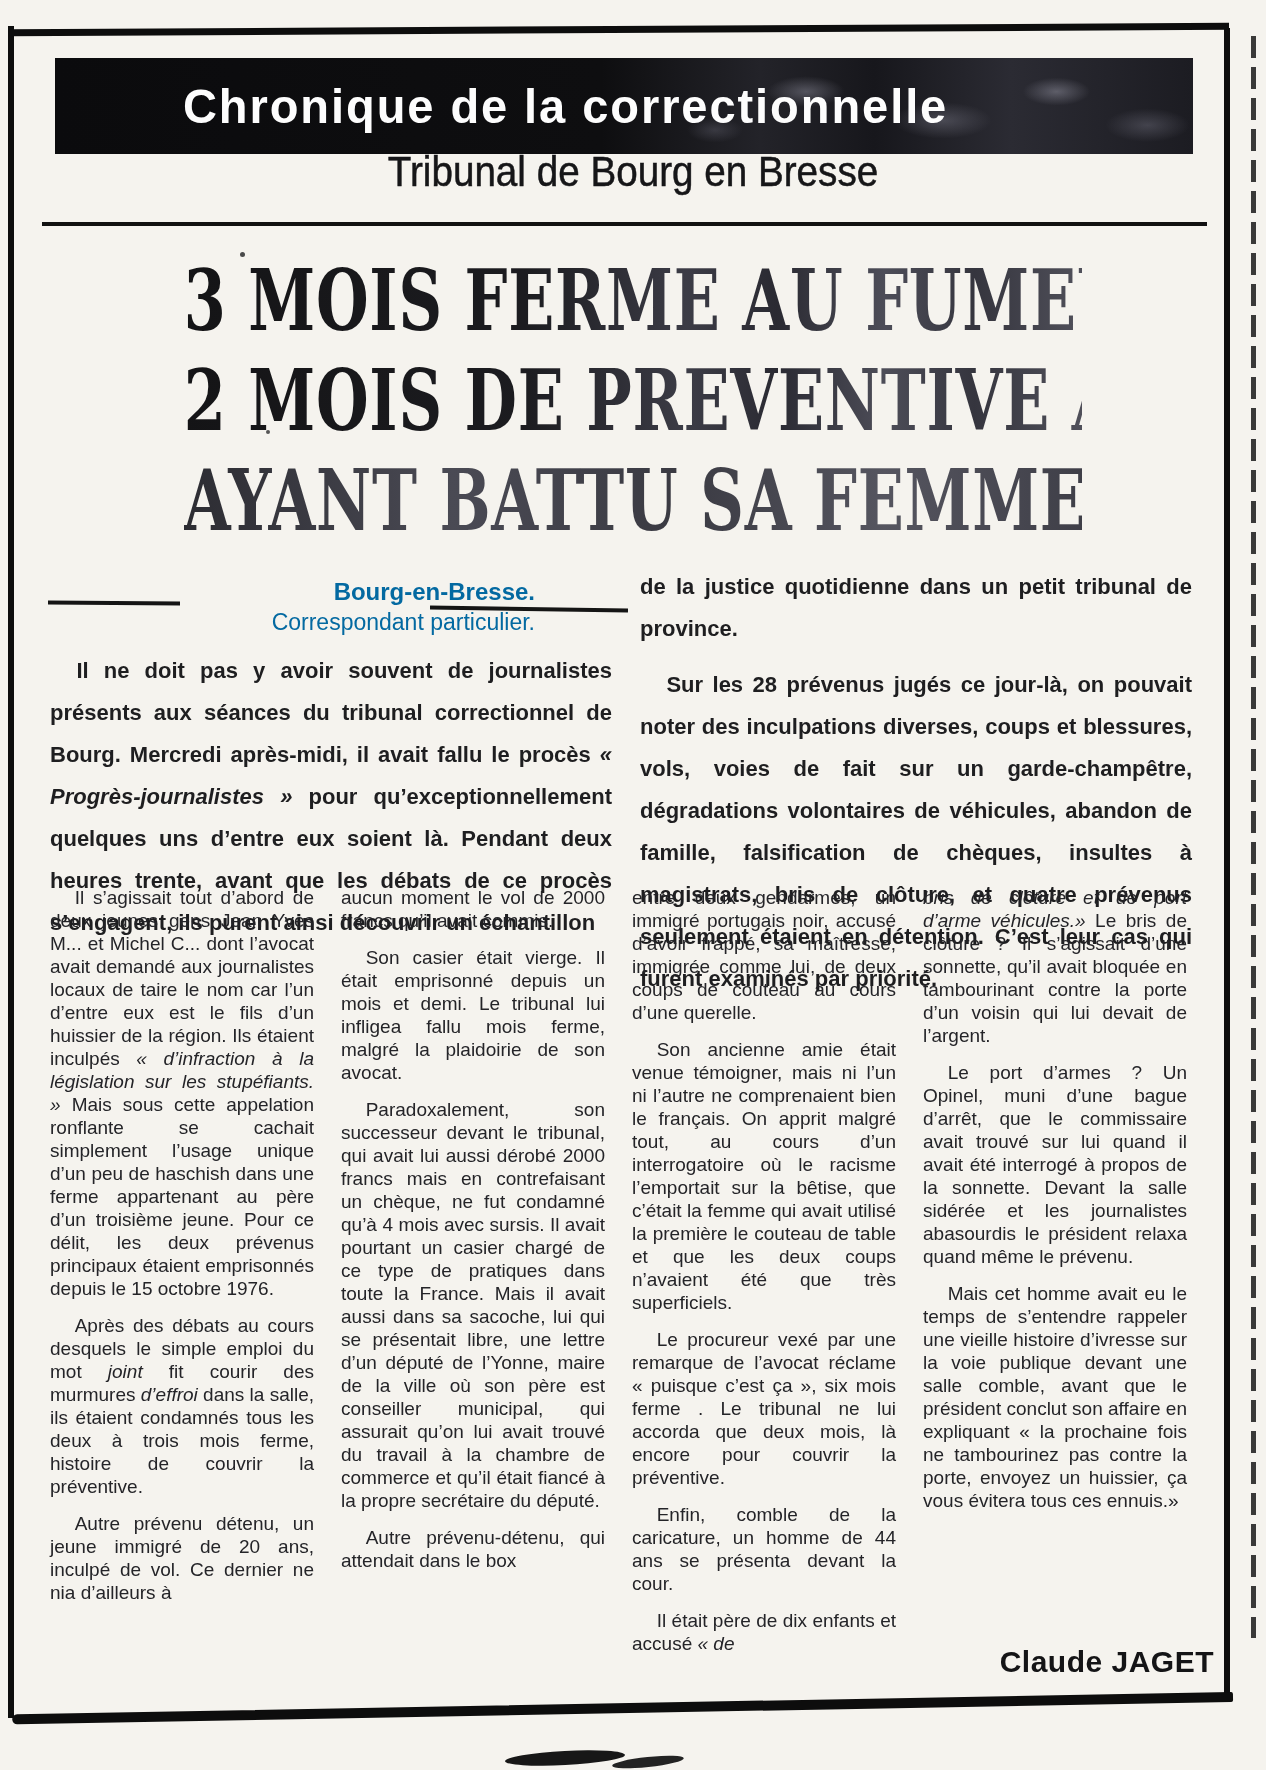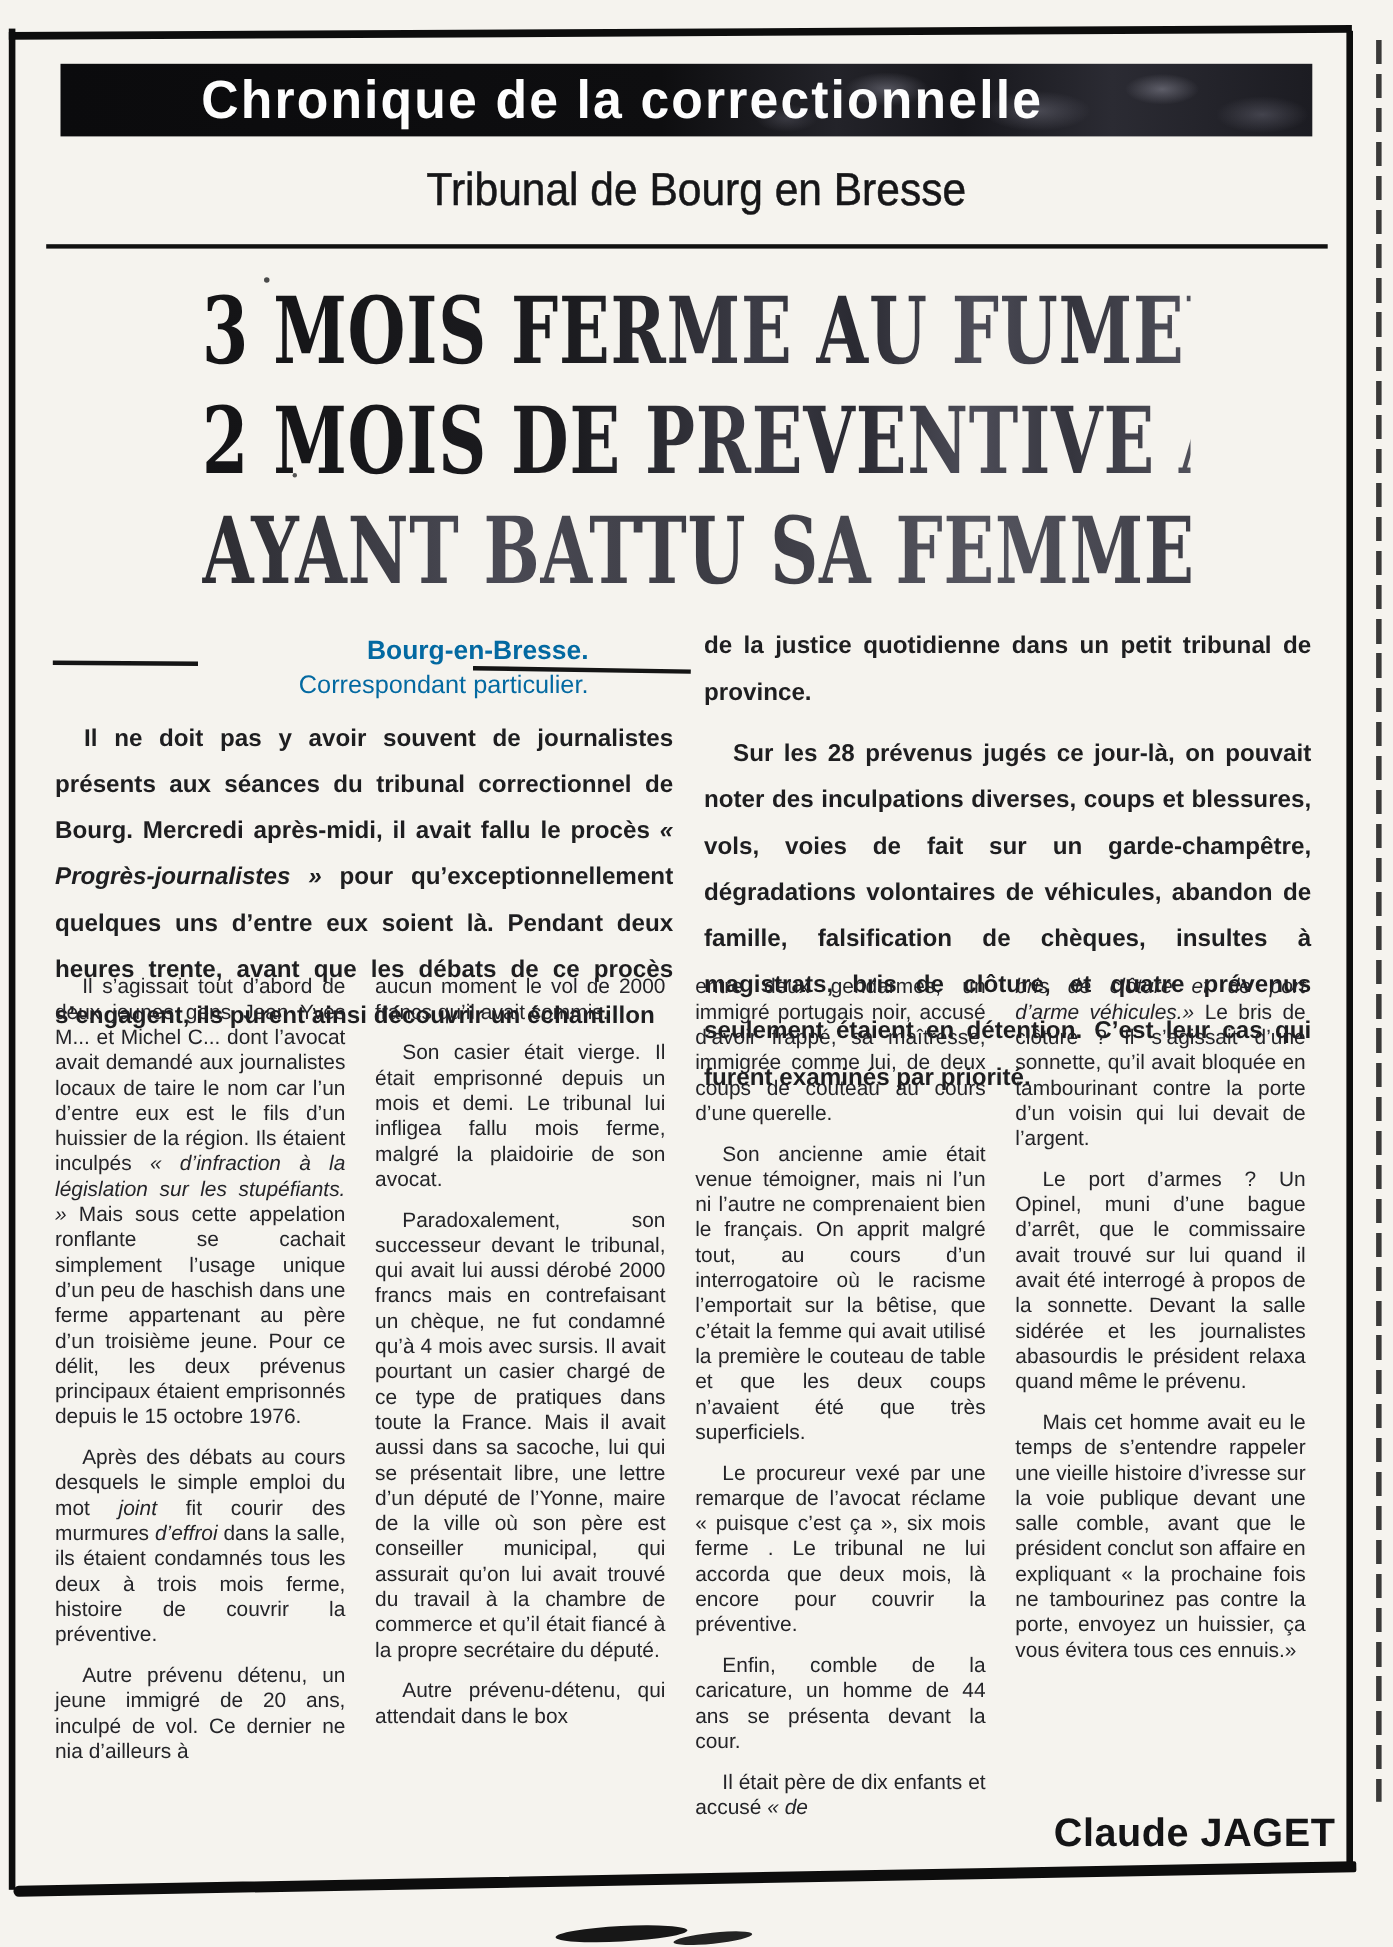--- a/index.html
+++ b/index.html
@@ -5,21 +5,21 @@
   html,body{margin:0;padding:0;width:1266px;height:1770px;overflow:hidden;background:#f5f3ee;}
   .page{position:relative;width:1266px;height:1770px;font-family:"Liberation Sans",sans-serif;color:#222;background:#f5f3ee;}
 
   
   .border-top{position:absolute;left:8px;top:26px;width:1221px;height:7px;background:#0d0d0d;transform:rotate(-0.3deg);}
   .border-left{position:absolute;left:8px;top:26px;width:6px;height:1692px;background:#0d0d0d;}
   .border-right{position:absolute;left:1224px;top:28px;width:6px;height:1666px;background:#0d0d0d;}
   .border-bottom{position:absolute;left:12px;top:1692px;width:1221px;height:10px;background:#0d0d0d;border-radius:8px 3px 3px 8px;transform:rotate(-1.05deg);transform-origin:right center;}
 
   
-  .banner{position:absolute;left:55px;top:58px;width:1138px;height:66px;display:flex;align-items:center;justify-content:center;
+  .banner{position:absolute;left:55px;top:58px;width:1138px;height:96px;display:flex;align-items:center;justify-content:center;
     background:
       radial-gradient(55px 22px at 66% 35%, rgba(150,150,165,.45), transparent 70%),
       radial-gradient(70px 26px at 78% 65%, rgba(135,135,150,.40), transparent 70%),
       radial-gradient(48px 20px at 88% 35%, rgba(160,160,175,.45), transparent 70%),
       radial-gradient(60px 24px at 96% 70%, rgba(120,120,135,.40), transparent 70%),
       radial-gradient(40px 18px at 58% 75%, rgba(110,110,125,.35), transparent 70%),
       linear-gradient(90deg,#0b0b0d 0%,#0e0e10 48%,#232329 62%,#17171c 72%,#2b2b33 84%,#1c1c22 100%);
   }
   .banner-text{font-weight:bold;font-size:49px;color:#fdfdfd;letter-spacing:2px;white-space:nowrap;transform:translateX(-58px) scaleX(0.96);}
 
@@ -50,21 +50,21 @@
   p.ind{text-indent:1.2em;}
 
   
   .cols{position:absolute;left:50px;top:886px;width:1140px;display:flex;gap:27px;}
   .col{width:264px;}
   .col p{margin:0 0 14px;font-size:19px;line-height:23px;text-align:justify;color:#242428;hyphens:auto;}
   .col p.ind{text-indent:1.3em;}
   i{font-style:italic;}
 
   
-  .signature{position:absolute;right:52px;top:1645px;font-weight:bold;font-size:36px;letter-spacing:0.5px;color:#141416;}
+  .signature{position:absolute;right:52px;top:1645px;font-weight:bold;font-size:30px;letter-spacing:0.5px;color:#141416;}
 
   
   .edge-dashes{position:absolute;left:1251px;top:36px;width:5px;height:1602px;
     background:repeating-linear-gradient(180deg,rgba(25,25,25,.85) 0 22px,transparent 22px 31px);}
   .smudge-a{position:absolute;left:505px;top:1751px;width:120px;height:14px;background:#171717;border-radius:50%;transform:rotate(-3deg);}
   .smudge-b{position:absolute;left:612px;top:1757px;width:72px;height:10px;background:#232323;border-radius:50%;transform:rotate(-6deg);}
   .speck-a{position:absolute;left:240px;top:252px;width:5px;height:5px;background:#4a4a4a;border-radius:50%;}
   .speck-b{position:absolute;left:266px;top:430px;width:4px;height:4px;background:#555;border-radius:50%;}
 </style>
 </head>

